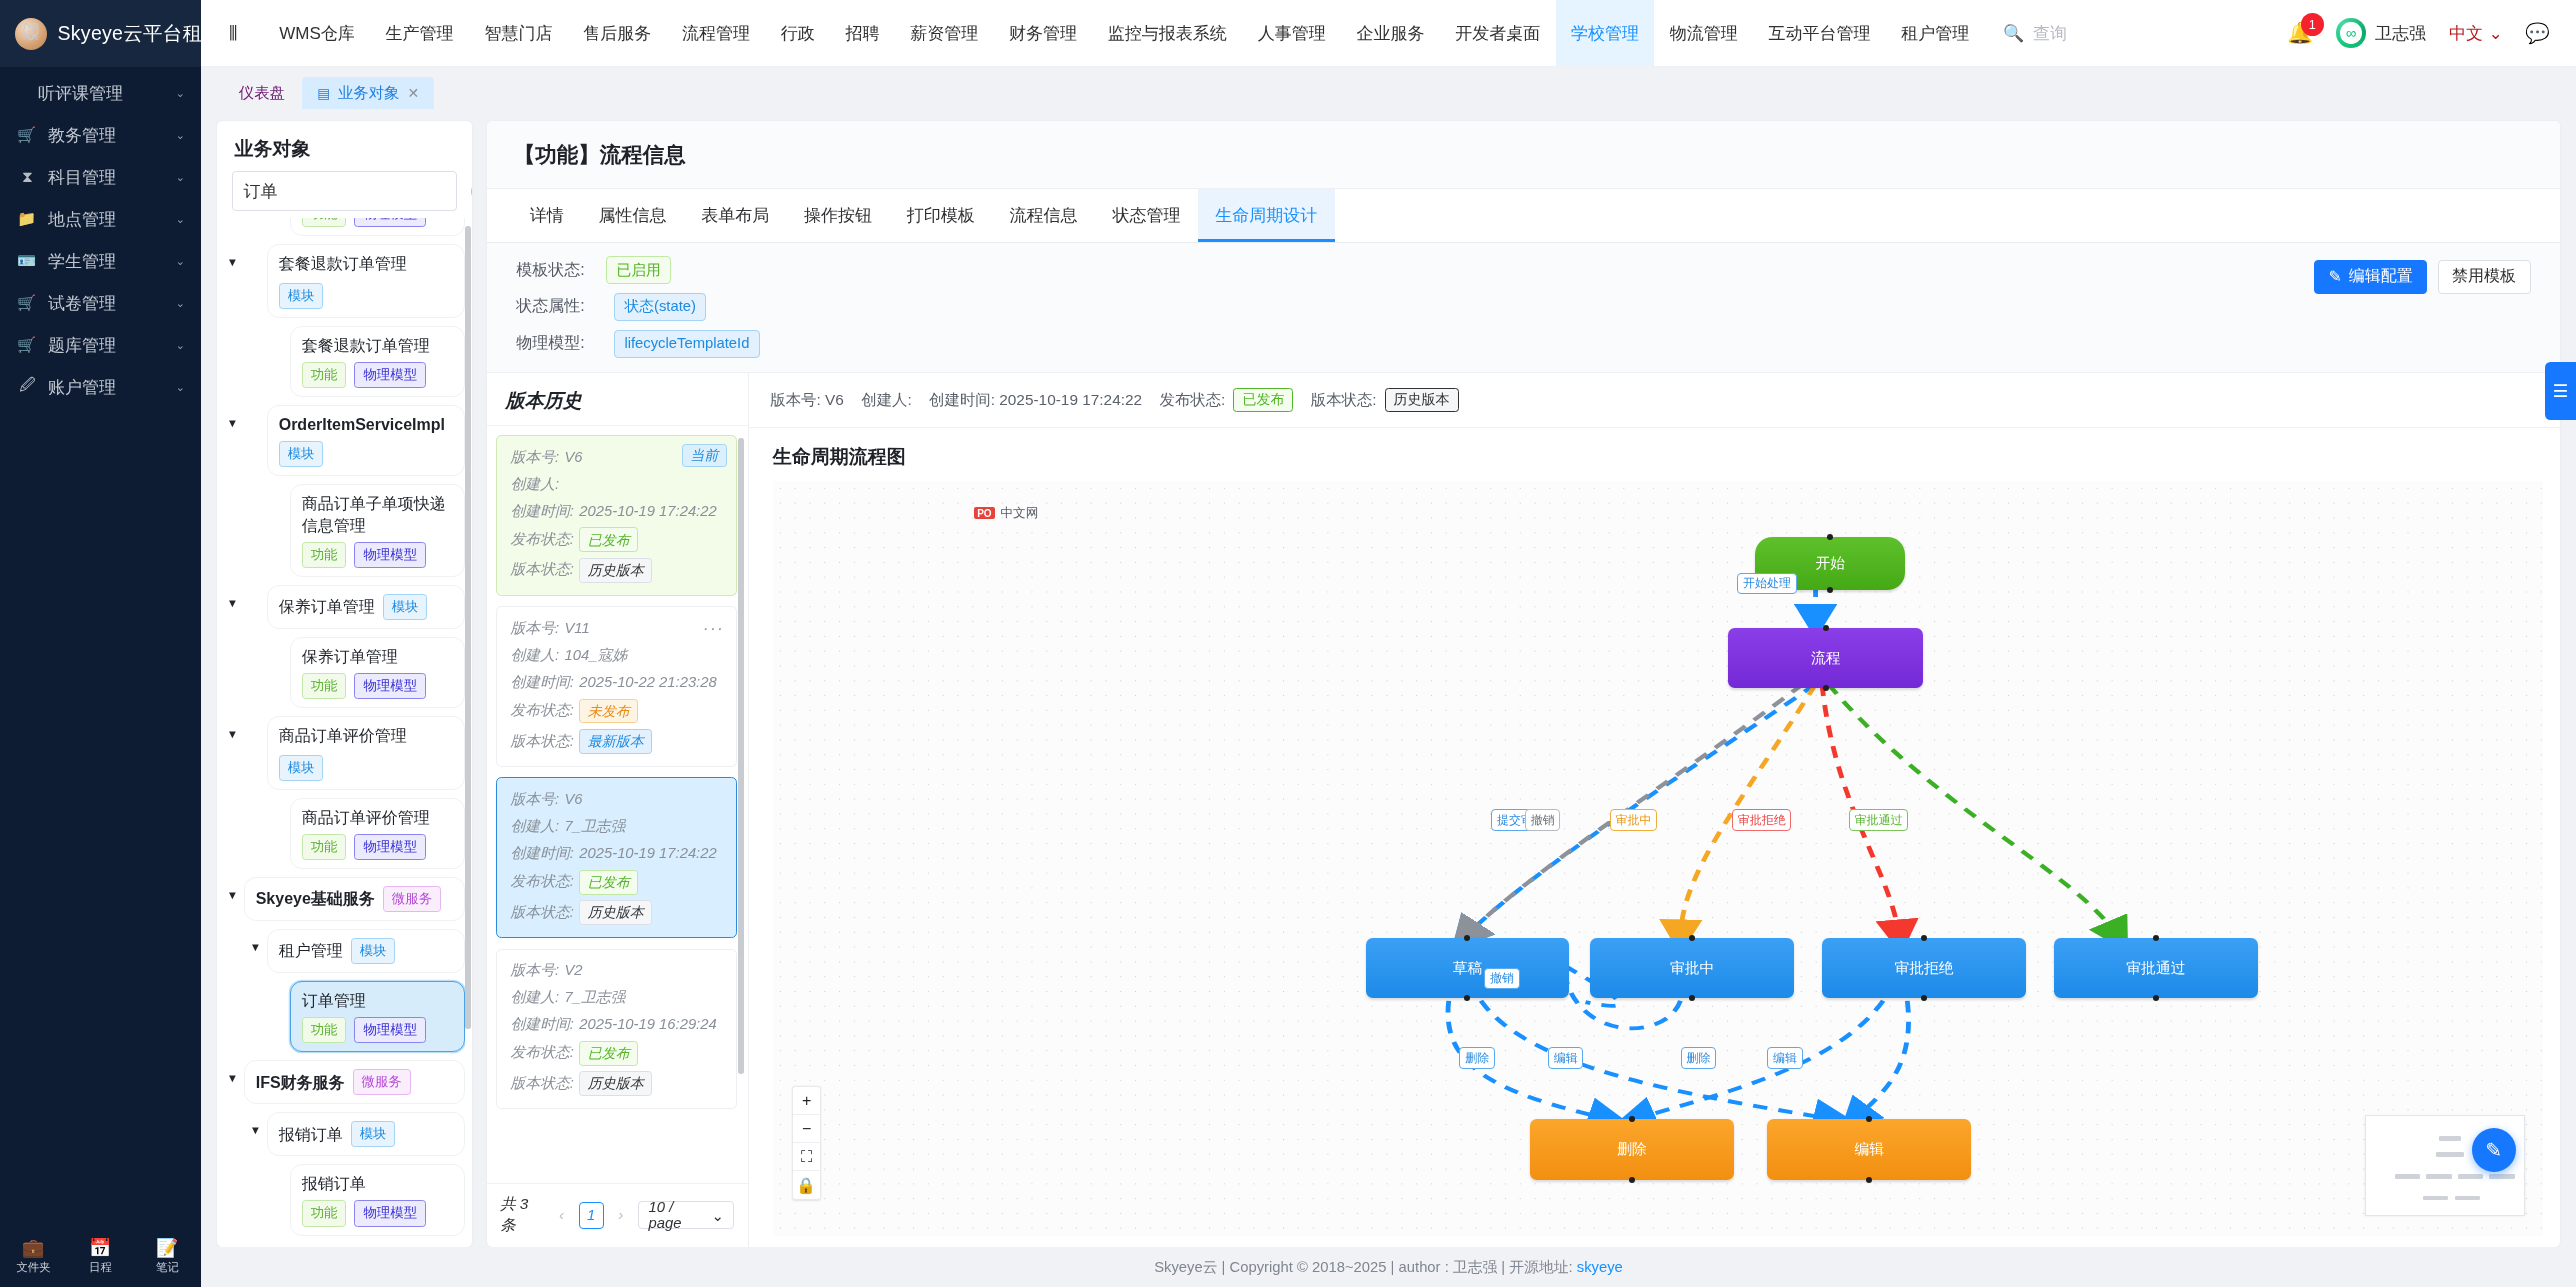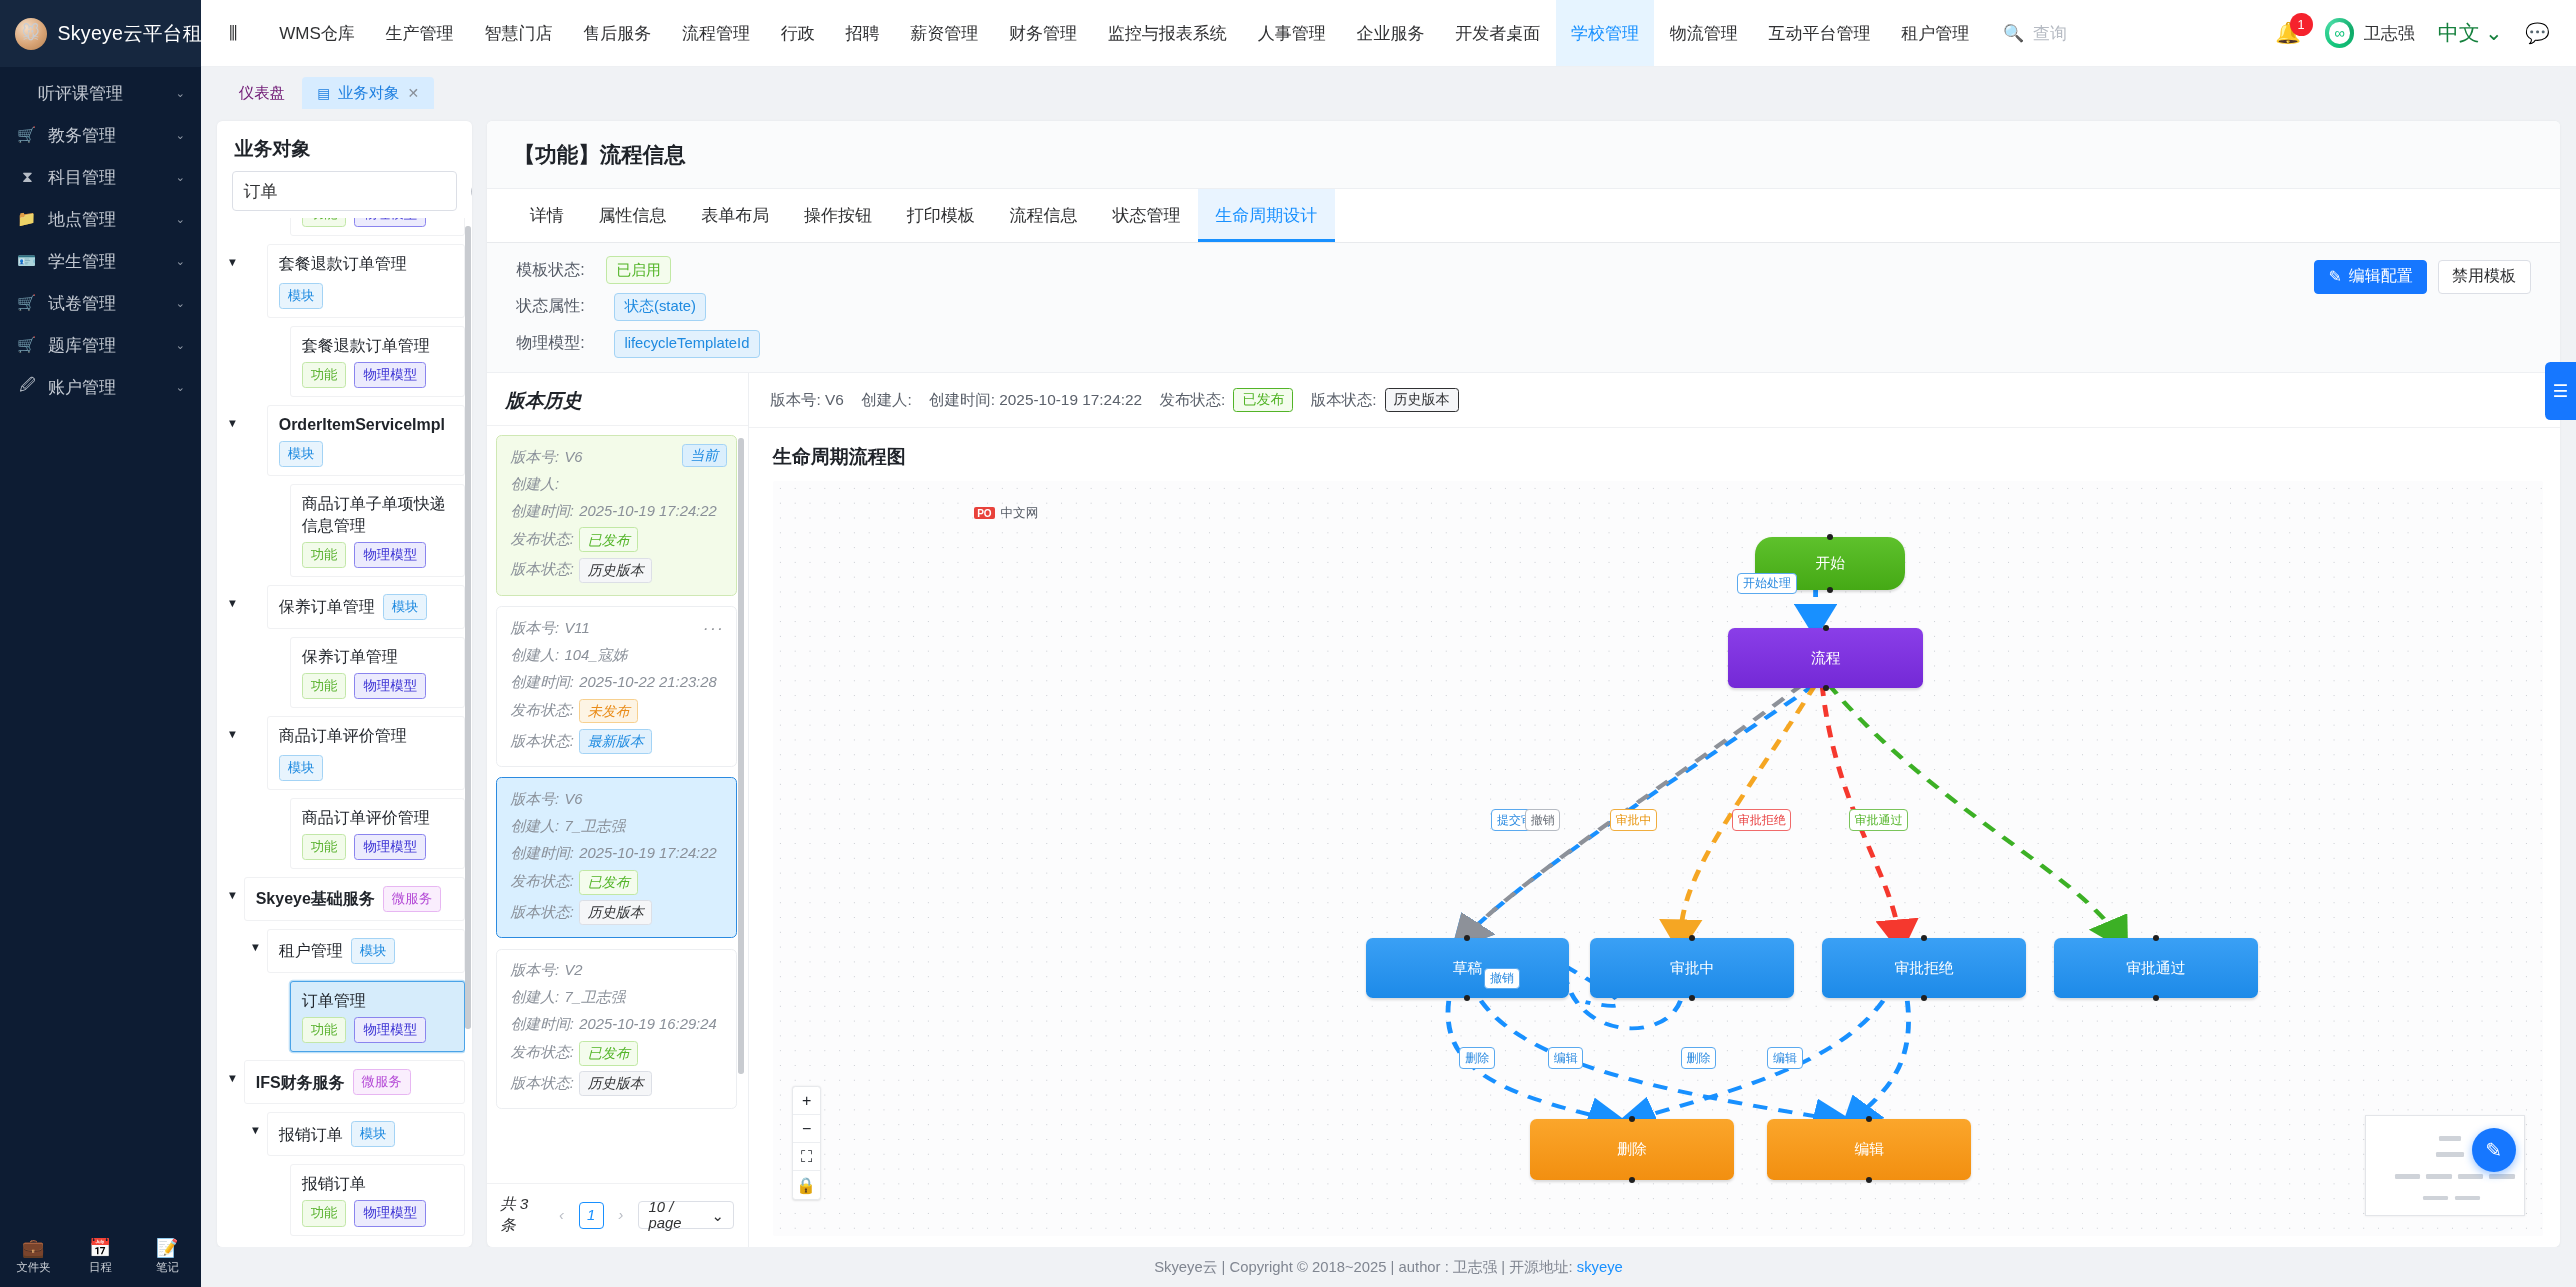--- a/index.html
+++ b/index.html
@@ -79,21 +79,21 @@
     width:29.5px;height:29.5px;border-radius:50%;
     background:conic-gradient(from 200deg,#13c57b,#46d9a2,#0fa968,#13c57b);
     display:flex;align-items:center;justify-content:center;color:#fff;
     font-size:15.4px; position:relative;
   }
   .avatar::after{
     content:""; position:absolute; inset:4px; border-radius:50%; background:#fff;
   }
   .avatar .glyph{position:relative;z-index:2;color:#13c57b;font-size:14.8px;}
   .user-name { font-size:17px; color:#303133; }
-  .lang { color:#15803d; font-size:21px; display:flex; align-items:center; gap:5.4px; cursor:pointer;}
+  .lang { color:#b91c1c; font-size:17px; display:flex; align-items:center; gap:5.4px; cursor:pointer;}
   .chat-ico { font-size:20px; color:#303133; cursor:pointer;}
 
   
   .tabstrip {
     height:42px; background:#f0f2f5; display:flex; align-items:flex-end;
     padding-left:23px; gap:2.7px; flex:none;
   }
   .ts-tab {
     height:32px; padding:0 14.8px; display:flex; align-items:center; gap:8px;
     font-size:15.4px; color:#701a75; border-radius:4px 4px 0 0; cursor:pointer;
@@ -123,21 +123,21 @@
   }
   .clear-ico {
     width:19px;height:19px;border-radius:50%;background:#c0c4cc;color:#fff;
     display:flex;align-items:center;justify-content:center;font-size:12px;cursor:pointer;flex:none;
   }
   .tree-body { flex:1; overflow:hidden; position:relative; padding:0 9.4px 0 4px; }
   .tree-scroll { position:absolute; inset:0 6.7px 0 4px; overflow:hidden;}
   .tnode { display:flex; align-items:flex-start; margin-bottom:8px; }
   .tcaret { width:23px; flex:none; text-align:center; font-size:11.4px; color:#20262e; padding-top:12px; }
   .tcard {
-    flex:1; border:0.7px solid #f0f1f3; border-radius:3px; padding:8px 10.7px;
+    flex:1; border:0.7px solid #f0f1f3; border-radius:12px; padding:8px 10.7px;
     background:#fff; cursor:pointer;
   }
   .tcard.sel { background:#d6ecfb; border-color:#4aa3e8; box-shadow:0 0 0 1.3px #bcdff7; }
   .tcard-inline { display:flex; align-items:center; gap:8px; flex-wrap:wrap;}
   .tname { font-size:16px; color:#1f2329; line-height:1.35; }
   .tname.bold { font-weight:700; }
   .tags { display:flex; gap:8px; margin-top:5.4px; }
   .tag {
     font-size:13.4px; padding:2px 8px; border-radius:3.4px; border:0.7px solid; line-height:1.5; white-space:nowrap;
   }

